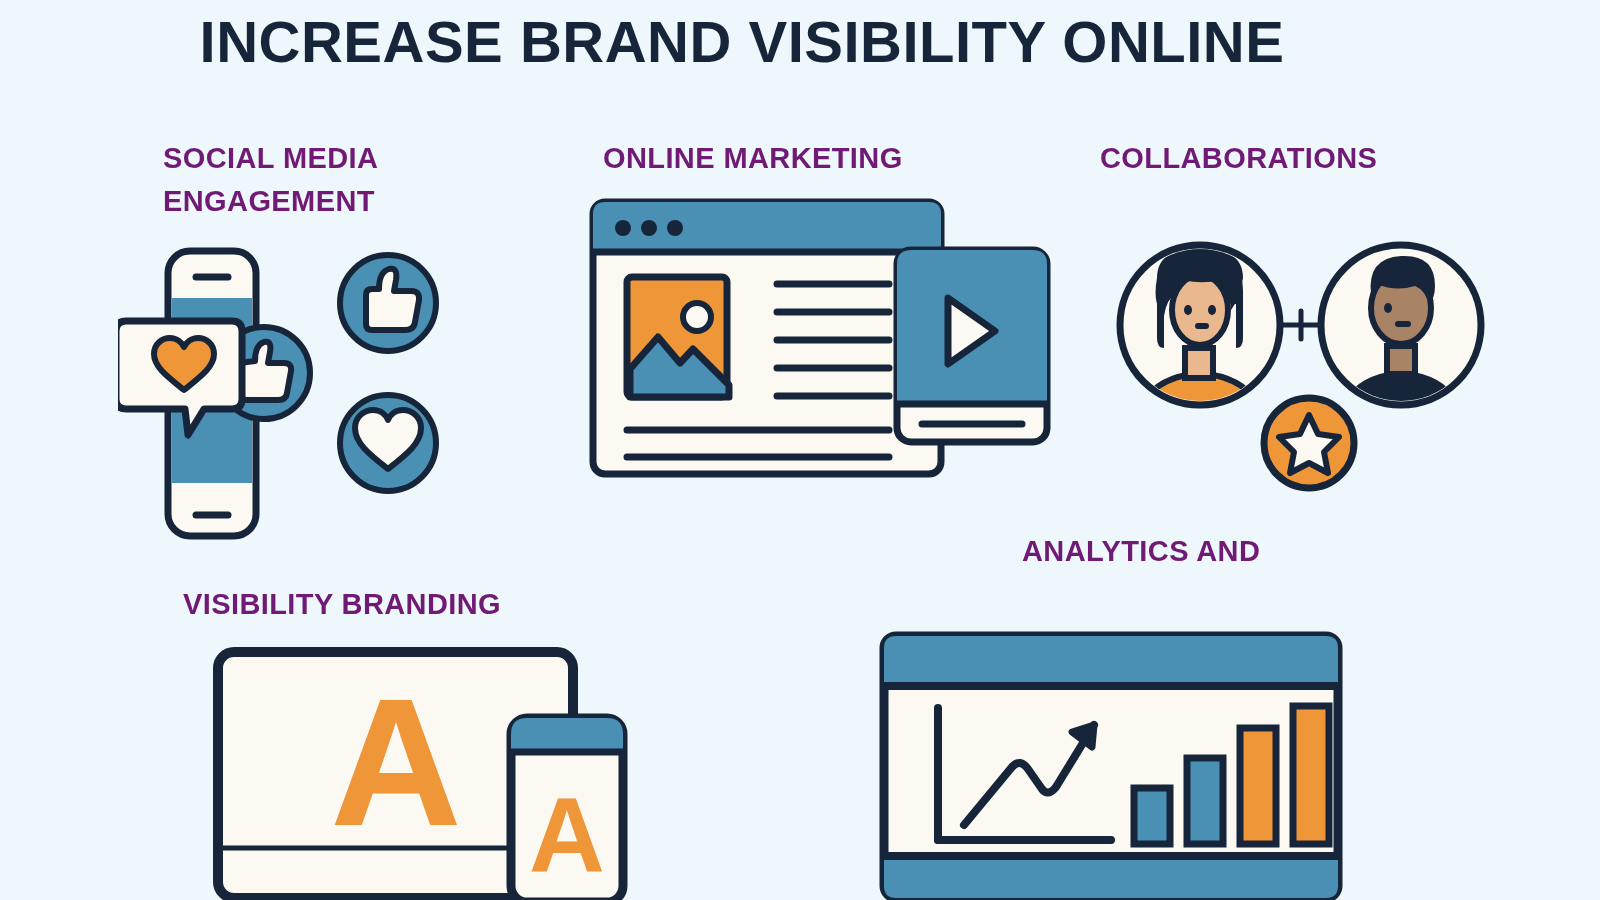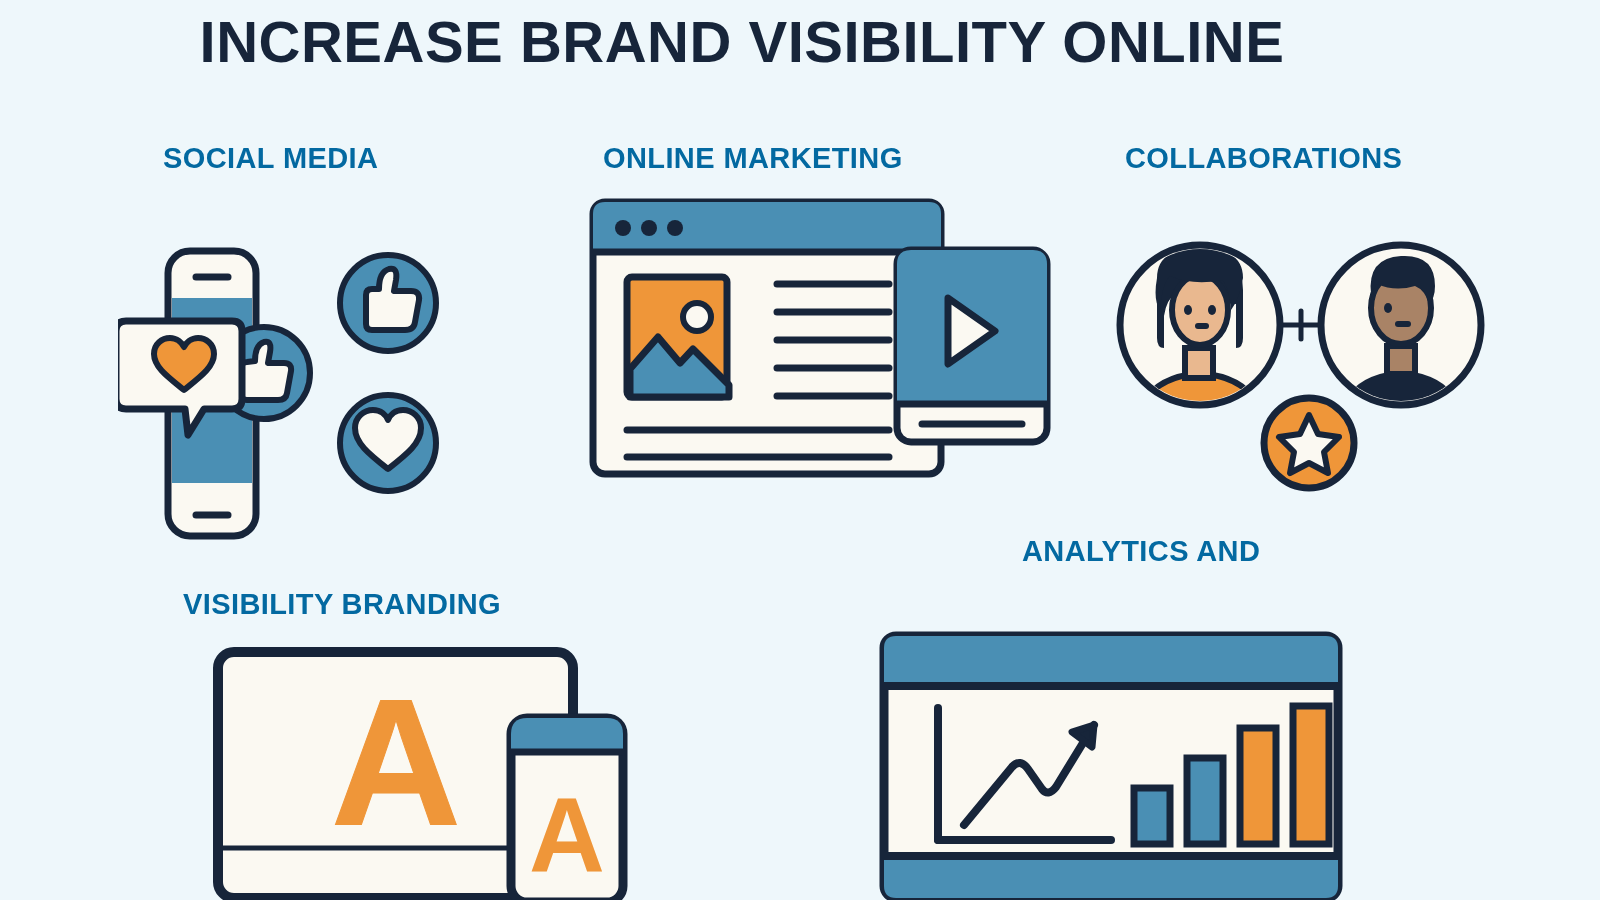--- a/index.html
+++ b/index.html
@@ -36,46 +36,47 @@
     white-space: nowrap;
   }
 
   
   .sec-title {
     position: absolute;
     font-size: 29px;
     font-weight: bold;
     letter-spacing: 0.4px;
     line-height: 1.48;
-    color: #0369a1;
+    color: #701a75;
     font-family: "Liberation Sans", sans-serif;
   }
   #title-social   { left: 163px; top: 137px; width: 420px; }
   #title-content  { left: 603px; top: 137px; width: 460px; }
-  #title-collab   { left: 1125px; top: 137px; width: 400px; }
+  #title-collab   { left: 1100px; top: 137px; width: 400px; }
   #title-branding { left: 183px; top: 583px; width: 480px; }
   #title-analytics{ left: 1022px; top: 530px; width: 340px; }
 
   
   .illus { position: absolute; }
   #illus-social    { left: 118px; top: 243px; width: 400px; height: 300px; }
   #illus-content   { left: 585px; top: 192px; width: 480px; height: 300px; }
   #illus-collab    { left: 1085px; top: 238px; width: 410px; height: 255px; }
   #illus-branding  { left: 208px; top: 640px; width: 460px; height: 262px; }
   #illus-analytics { left: 876px; top: 628px; width: 470px; height: 275px; }
 </style>
 </head>
 <body>
 
 <div id="canvas">
 
   <div class="main-title">INCREASE BRAND VISIBILITY ONLINE</div>
 
   <div class="sec-title" id="title-social">
     <div>SOCIAL MEDIA</div>
+    <div>ENGAGEMENT</div>
   </div>
 
   <div class="sec-title" id="title-content">
     <div>ONLINE MARKETING</div>
   </div>
 
   <div class="sec-title" id="title-collab">
     <div>COLLABORATIONS</div>
   </div>
 

